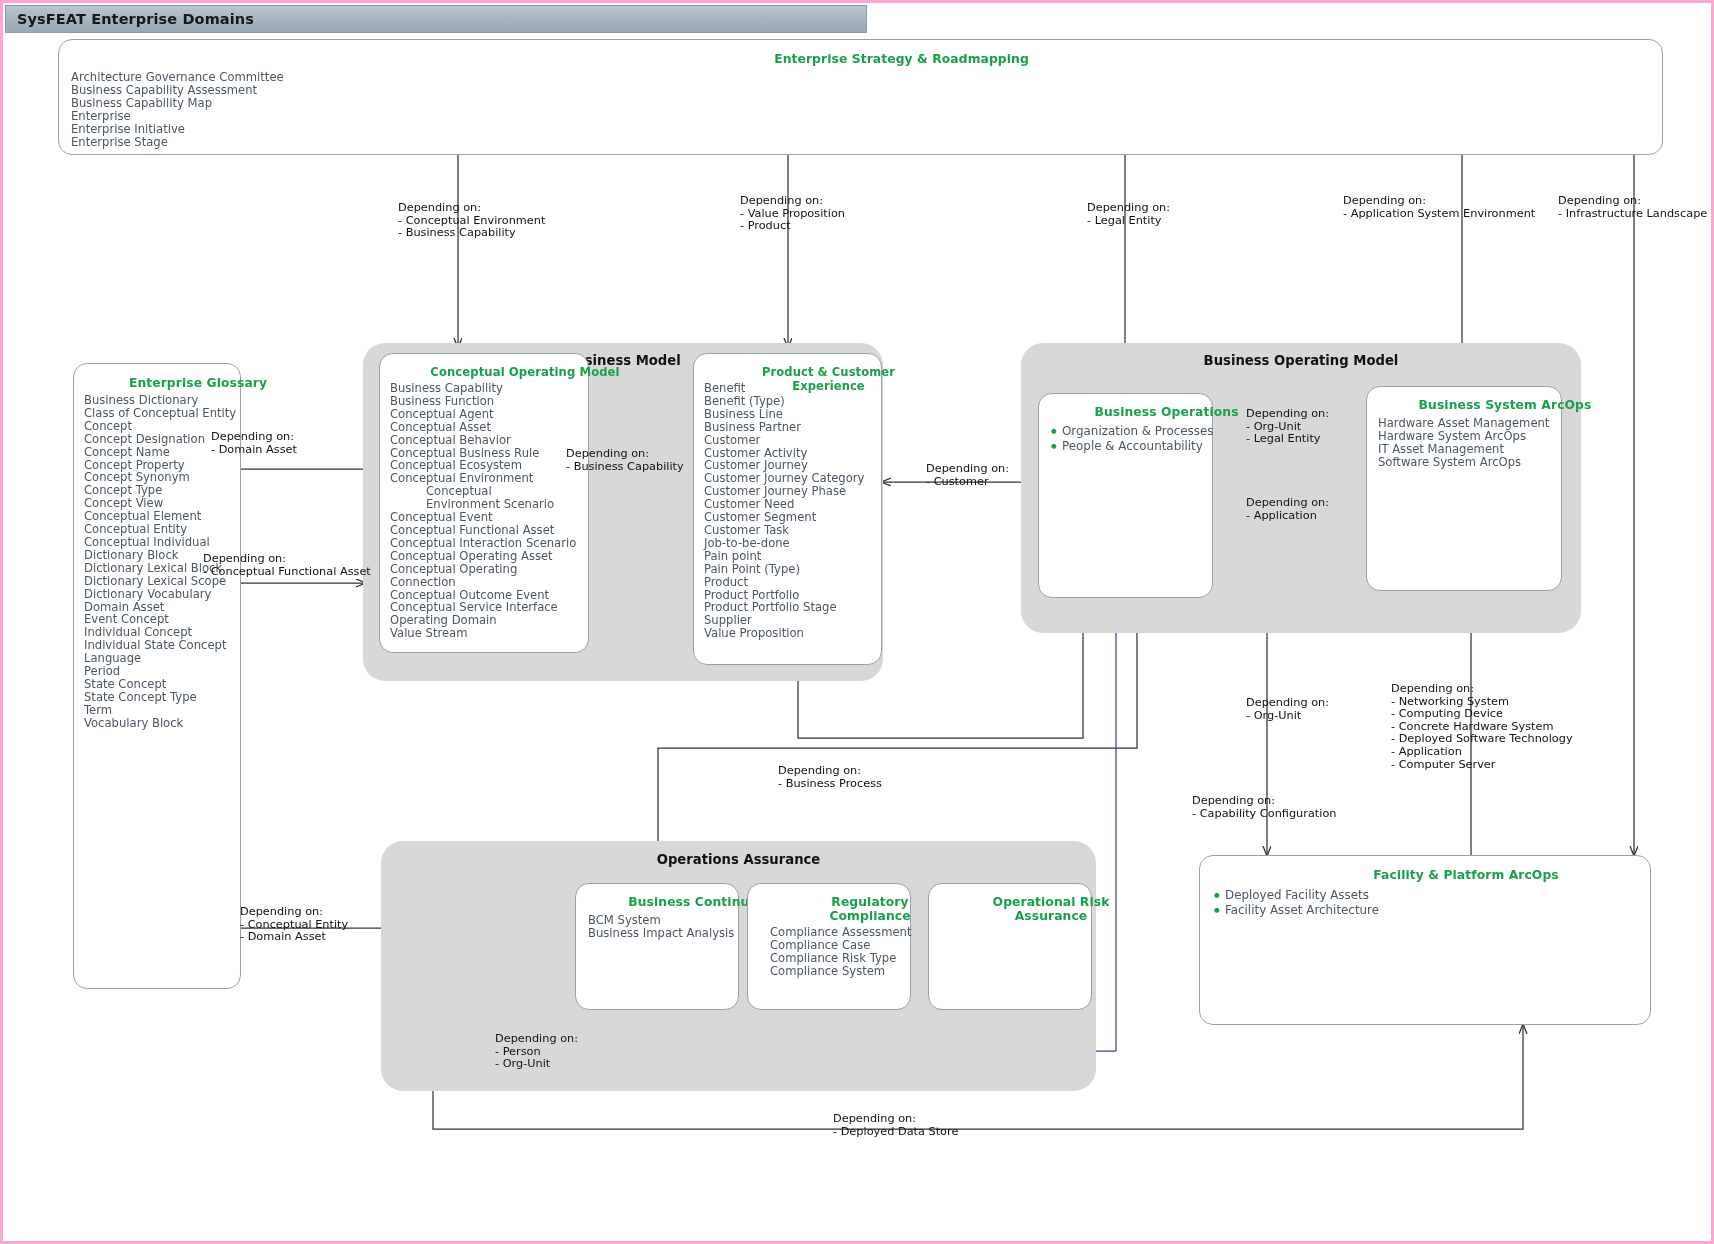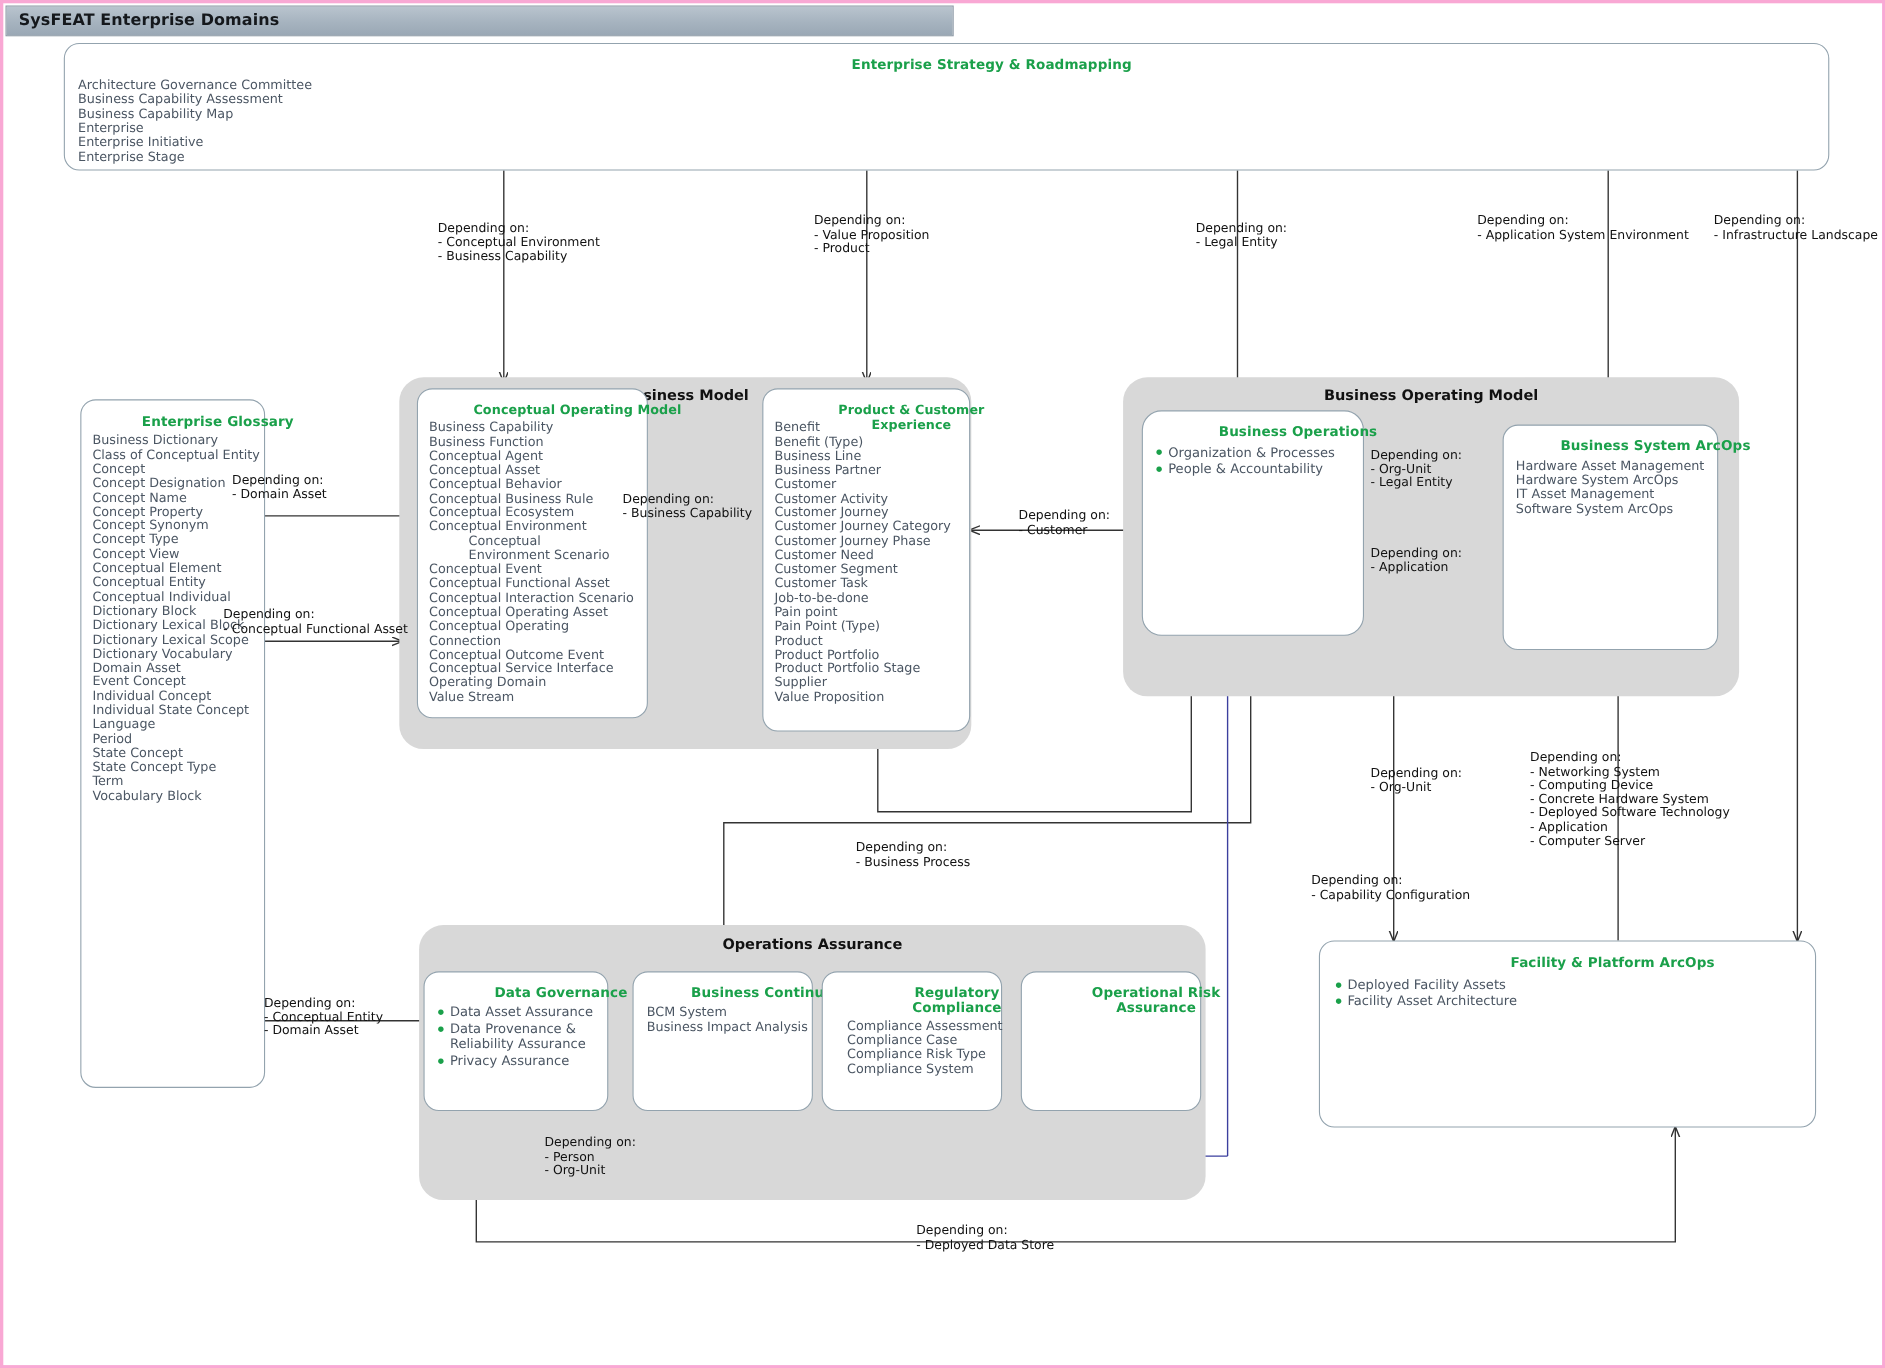--- a/index.html
+++ b/index.html
@@ -194,21 +194,21 @@
       <li>State Concept Type</li>
       <li>Term</li>
       <li>Vocabulary Block</li>
     </ul>
   </div>
 
   <div class="gbox" style="left:1018px;top:340px;width:560px;height:290px;">
     <div class="grouptitle" style="top:10px;">Business Operating Model</div>
   </div>
 
-  <div class="rbox" style="left:1035px;top:370px;width:202px;height:205px;border-radius:18px;">
+  <div class="rbox" style="left:1035px;top:390px;width:175px;height:205px;">
     <div class="boxtitle" style="top:11px;">Business Operations</div>
     <ul class="bul" style="left:12px;top:30px;">
       <li>Organization &amp; Processes</li>
       <li>People &amp; Accountability</li>
     </ul>
   </div>
 
   <div class="rbox" style="left:1363px;top:383px;width:196px;height:205px;">
     <div class="boxtitle" style="top:11px;">Business System ArcOps</div>
     <ul class="items" style="left:11px;top:30px;">
@@ -216,28 +216,20 @@
       <li>Hardware System ArcOps</li>
       <li>IT Asset Management</li>
       <li>Software System ArcOps</li>
     </ul>
   </div>
 
   <div class="gbox" style="left:378px;top:838px;width:715px;height:250px;">
     <div class="grouptitle" style="top:11px;">Operations Assurance</div>
   </div>
 
-  <div class="rbox" style="left:382px;top:880px;width:168px;height:127px;">
-    <div class="boxtitle" style="top:11px;">Data Governance</div>
-    <ul class="bul" style="left:12px;top:29px;width:150px;">
-      <li>Data Asset Assurance</li>
-      <li style="white-space:normal;">Data Provenance &amp; Reliability Assurance</li>
-      <li>Privacy Assurance</li>
-    </ul>
-  </div>
 
   <div class="rbox" style="left:572px;top:880px;width:164px;height:127px;">
     <div class="boxtitle" style="top:11px;">Business Continuity</div>
     <ul class="items" style="left:12px;top:30px;">
       <li>BCM System</li>
       <li>Business Impact Analysis</li>
     </ul>
   </div>
 
   <div class="rbox" style="left:744px;top:880px;width:164px;height:127px;">

